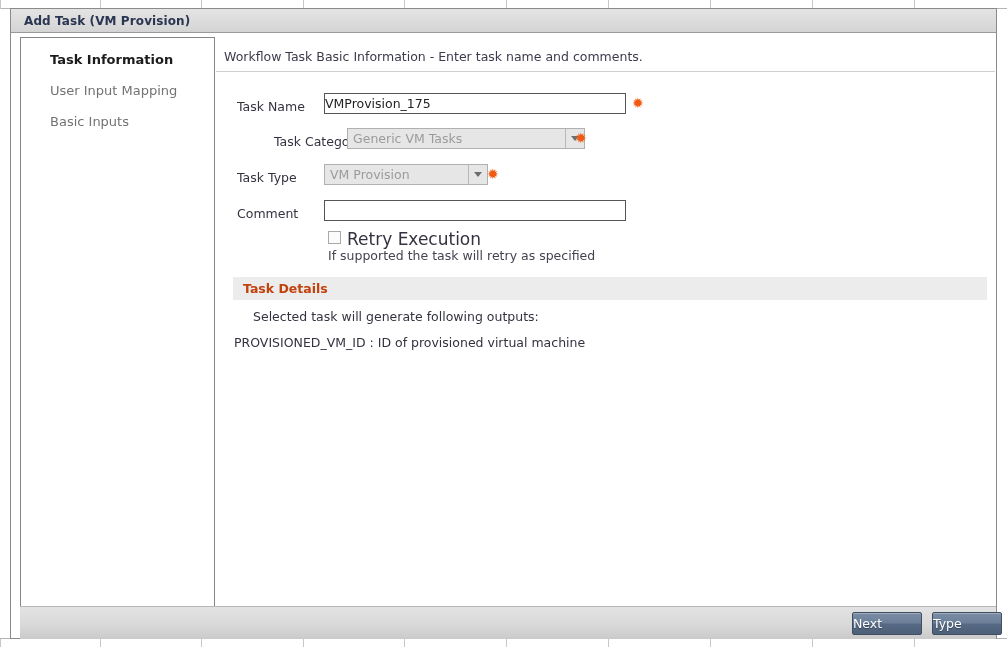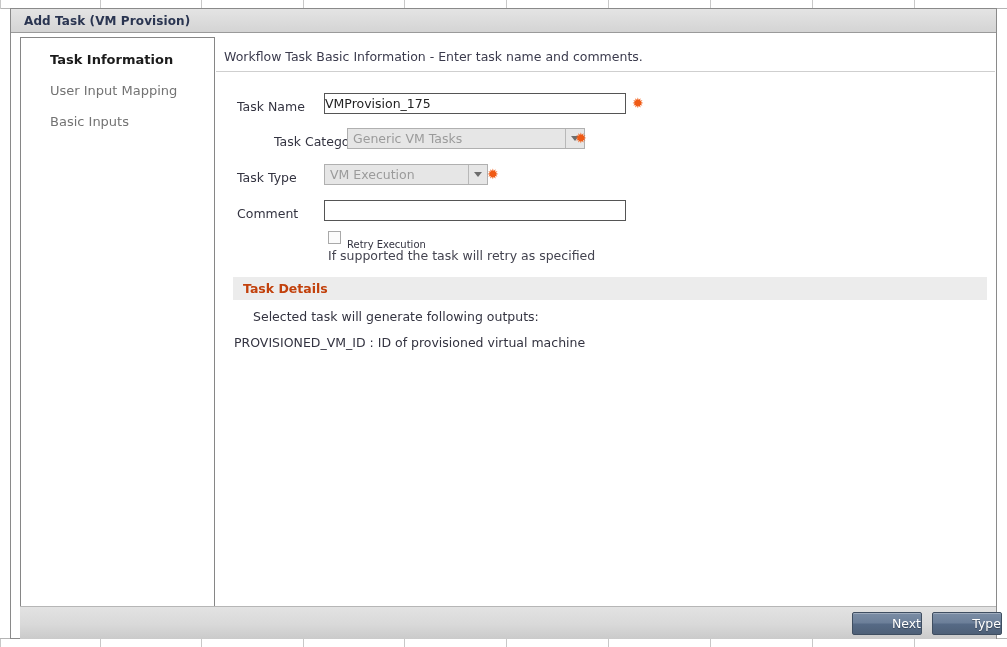--- a/index.html
+++ b/index.html
@@ -212,25 +212,24 @@
     width: 13px;
     height: 13px;
     background: #fbfbfb;
     border: 1px solid #a9a9a9;
     box-sizing: border-box;
   }
   #retry-label {
     position: absolute;
     left: 132px;
     top: 192px;
-    font-size: 10px;
+    font-size: 17px;
     color: #333340;
     white-space: nowrap;
     cursor: pointer;
-    margin-top: 10px;
   }
   #retry-help {
     position: absolute;
     left: 113px;
     top: 211px;
     font-size: 12.5px;
     color: #444450;
     white-space: nowrap;
   }
 
@@ -288,21 +287,21 @@
     width: 70px;
     height: 23px;
     background: linear-gradient(to bottom, #7b8da5 0%, #6c7f99 48%, #566a86 52%, #4e6077 100%);
     border: 1px solid #3f4e61;
     border-radius: 2px;
     box-sizing: border-box;
     color: #ffffff;
     font-family: "DejaVu Sans", "Liberation Sans", sans-serif;
     font-size: 12.5px;
     line-height: 21px;
-    text-align: right;
+    text-align: left;
     cursor: pointer;
     box-shadow: inset 0 1px 0 rgba(255,255,255,0.28);
     text-shadow: 0 1px 1px rgba(0,0,0,0.35);
   }
   #btn-next { left: 832px; }
   #btn-close { left: 912px; }
 </style>
 </head>
 <body>
 
@@ -357,21 +356,21 @@
       <div class="combo" style="left:109px; top:91px; width:238px;margin-left:23px;">
         <div class="combo-value">Generic VM Tasks</div>
         <div class="combo-btn">
           <span class="combo-arrow"></span>
         </div>
       </div>
       <div class="req-star" style="left:360px; top:94px;">✹</div>
 
       <div class="form-label" style="left:22px; top:133px;">Task Type</div>
       <div class="combo" style="left:109px; top:127px; width:164px;">
-        <div class="combo-value">VM Execution</div>
+        <div class="combo-value">VM Provision</div>
         <div class="combo-btn">
           <span class="combo-arrow"></span>
         </div>
       </div>
       <div class="req-star" style="left:272px; top:130px;">✹</div>
 
       <div class="form-label" style="left:22px; top:169px;">Comment</div>
       <input class="text-input" style="left: 109px; top: 163px; width: 302px;" value="">
 
       <div id="retry-box"></div>

